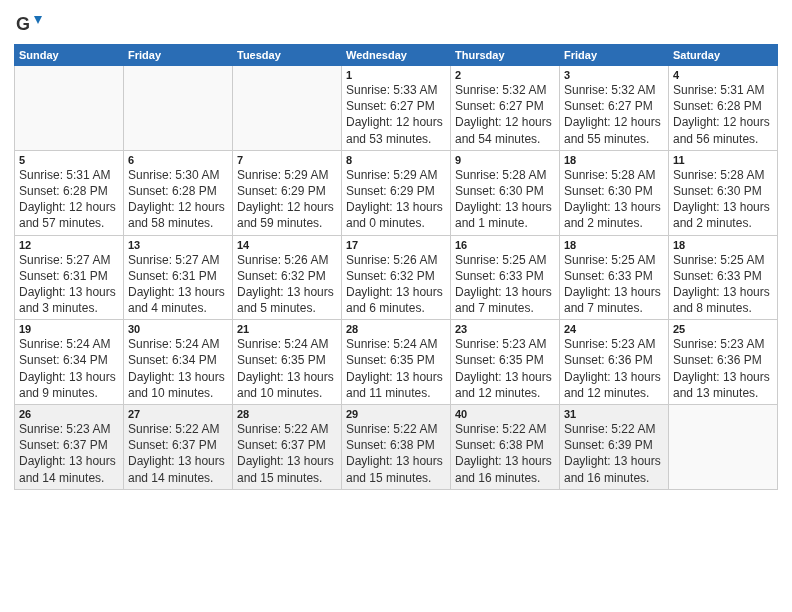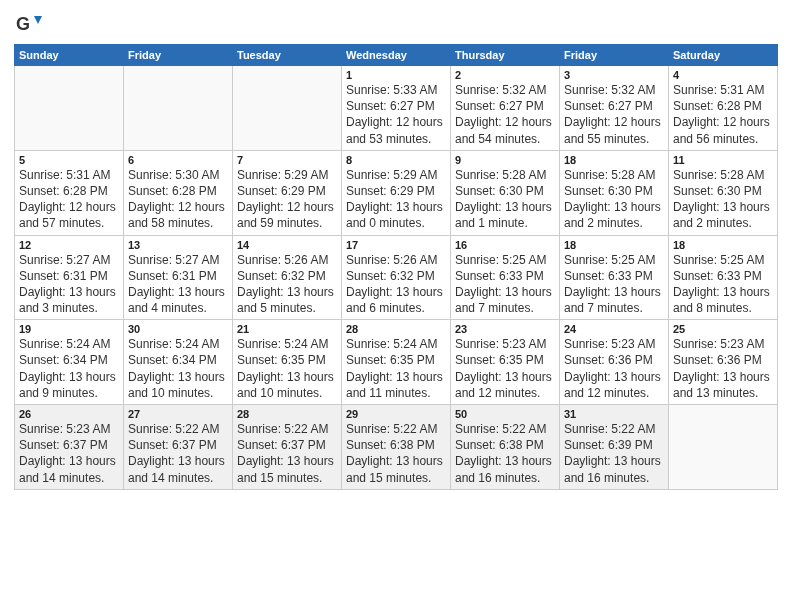--- a/index.html
+++ b/index.html
@@ -337,21 +337,21 @@
 and 15 minutes.</div>
           </td>
           <td>
             <div class="day-number">29</div>
             <div class="day-info" style="white-space: pre-line;">Sunrise: 5:22 AM
 Sunset: 6:38 PM
 Daylight: 13 hours
 and 15 minutes.</div>
           </td>
           <td>
-            <div class="day-number">50</div>
+            <div class="day-number">40</div>
             <div class="day-info" style="white-space: pre-line;">Sunrise: 5:22 AM
 Sunset: 6:38 PM
 Daylight: 13 hours
 and 16 minutes.</div>
           </td>
           <td>
             <div class="day-number">31</div>
             <div class="day-info" style="white-space: pre-line;">Sunrise: 5:22 AM
 Sunset: 6:39 PM
 Daylight: 13 hours

